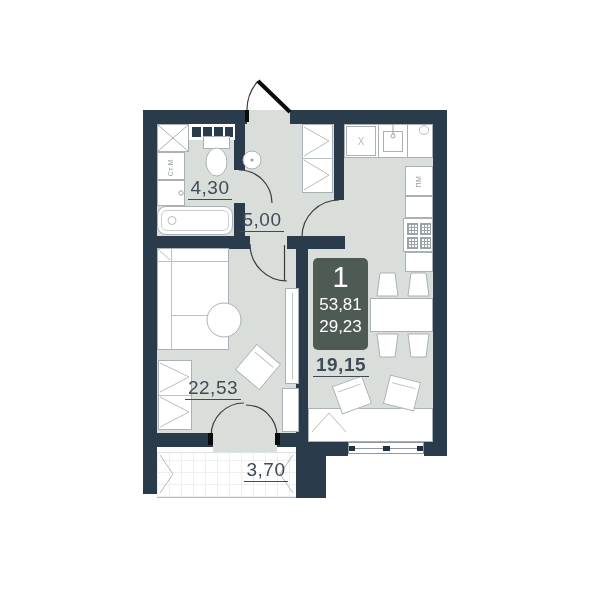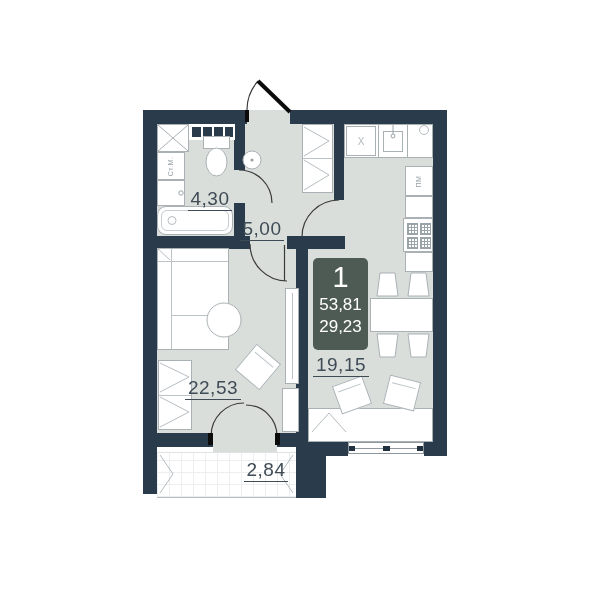--- a/index.html
+++ b/index.html
@@ -189,29 +189,29 @@
       <rect x="275" y="433" width="5" height="12"></rect>
     </g>
   </svg>
 
   <div class="badge">
     <div class="num">1</div>
     <div class="ar">53,81</div>
     <div class="ar">29,23</div>
   </div>
 
-  <div class="room-label" style="left:182px;top:188px;width:56px;">
+  <div class="room-label" style="left:182px;top:177px;width:56px;">
     <span>4,30</span>
   </div>
-  <div class="room-label" style="left:234px;top:218px;width:56px;">
+  <div class="room-label" style="left:234px;top:209px;width:56px;">
     <span>5,00</span>
   </div>
   <div class="room-label" style="left:181px;top:377px;width:64px;">
     <span>22,53</span>
   </div>
-  <div class="room-label" style="left:311px;top:354px;width:60px;">
+  <div class="room-label" style="left:311px;top:354px;width:60px;font-weight:bold;">
     <span>19,15</span>
   </div>
   <div class="room-label" style="left:238px;top:459px;width:56px;">
-    <span>2,84</span>
+    <span>3,70</span>
   </div>
 
 </div>
 
 </body></html>

